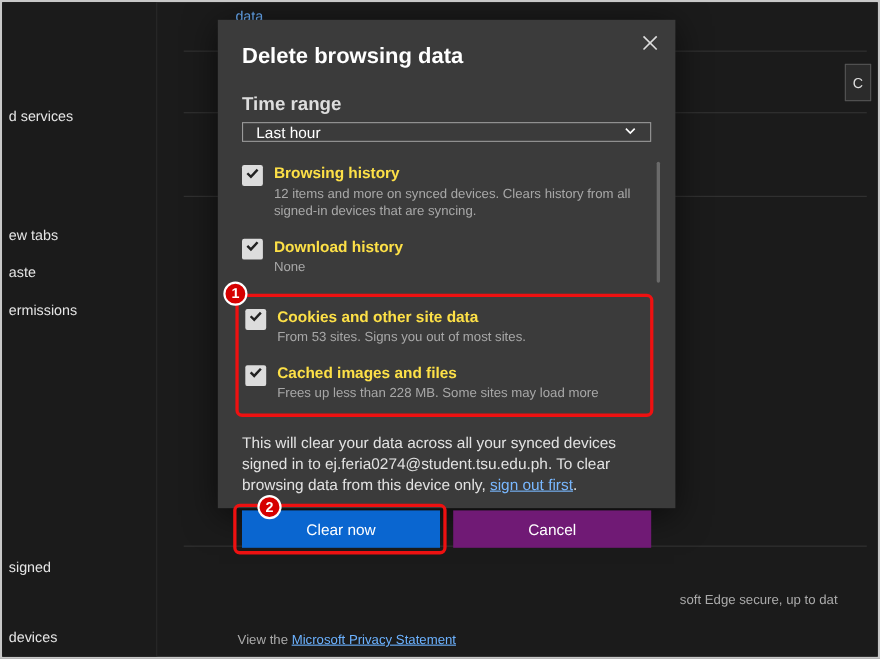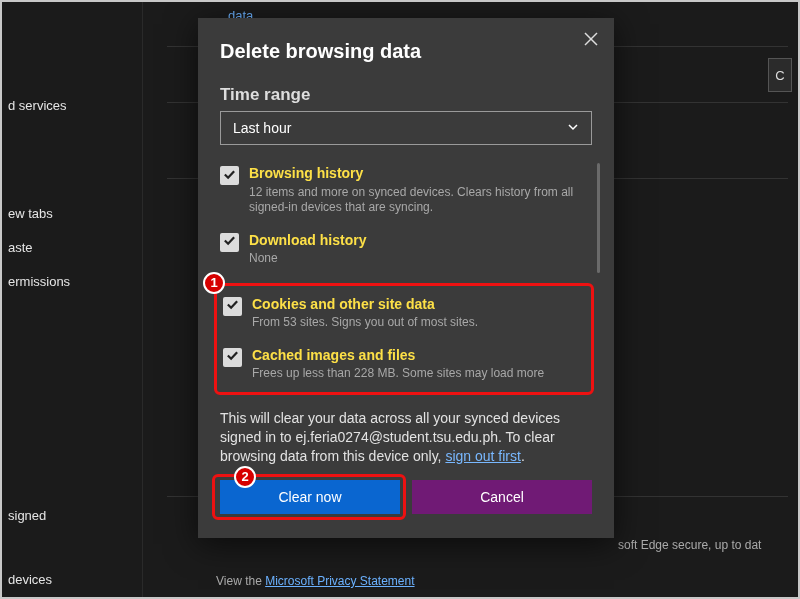--- a/index.html
+++ b/index.html
@@ -19,21 +19,21 @@
   .vline { position:absolute; left:140px; top:0; bottom:0; width:1px; background:#2a2a2a; }
 
   .bgrow { position:absolute; left:165px; right:10px; height:40px; border-top:1px solid #333; }
   .bglink { color:#6cb2ff; font-size:13px; margin-left:48px; }
   .bg-btn { position:absolute; right:6px; top:56px; width:24px; height:34px; border:1px solid #555; background:#2b2b2b; color:#ddd; font-size:13px; display:flex; align-items:center; justify-content:center; }
   .bg-foot-1 { color:#aaa; font-size:12px; }
   .bg-foot-2 { color:#aaa; font-size:12px; }
   .bg-foot-link { color:#6cb2ff; text-decoration:underline; }
 
   
-  .dialog { position:absolute; left:196px; top:16px; width:416px; height:520px; background:#3b3b3b; box-shadow: 0 6px 30px rgba(0,0,0,0.6); }
+  .dialog { position:absolute; left:196px; top:16px; width:416px; height:444px; background:#3b3b3b; box-shadow: 0 6px 30px rgba(0,0,0,0.6); }
   .dialog-close { position:absolute; top:8px; right:8px; width:30px; height:30px; display:flex; align-items:center; justify-content:center; color:#ddd; cursor:pointer; }
   .dialog-close svg { width:14px; height:14px; stroke:#ddd; stroke-width:1.5; }
   .dialog-inner { padding: 22px 22px 18px 22px; display:flex; flex-direction:column; height:100%; }
   .dialog-title { font-size:20px; font-weight:600; color:#fff; margin-bottom:22px; }
   .field-label { font-size:17px; color:#ddd; margin-bottom:6px;font-weight:bold; }
   .select { border:1px solid #9a9a9a; height:34px; display:flex; align-items:center; justify-content:space-between; padding:0 12px; font-size:14px; color:#fff; cursor:pointer; margin-bottom:14px; }
   .select svg { width:12px; height:12px; stroke:#fff; stroke-width:1.5; fill:none; }
 
   .scroll-area { position:relative; flex:0 0 auto; }
   .scroll-track { position:absolute; right:-8px; top:4px; width:3px; height:110px; background:#6a6a6a; border-radius:2px; }
@@ -65,21 +65,21 @@
     <div class="sidebar-item side-a">d services</div>
     <div class="sidebar-item side-b">ew tabs</div>
     <div class="sidebar-item side-c">aste</div>
     <div class="sidebar-item side-d">ermissions</div>
     <div class="sidebar-item side-e">signed</div>
     <div class="sidebar-item side-f">devices</div>
   </div>
   <div class="vline"></div>
 
   <div style="position:absolute; left:212px; top:4px;">
-    <span class="bglink" style="margin:14px;">data</span>
+    <span class="bglink" style="margin:0;">data</span>
   </div>
   <div class="bgrow" style="top:44px;"></div>
   <div class="bg-btn">C</div>
   <div class="bgrow" style="top:100px;"></div>
   <div class="bgrow" style="top:176px;"></div>
   <div class="bgrow" style="top:494px;"></div>
 
   <div style="position:absolute; left:616px; top:536px;" class="bg-foot-1">soft Edge secure, up to dat</div>
   <div style="position:absolute; left:214px; top:572px;" class="bg-foot-2">
     <span>View the </span><span class="bg-foot-link">Microsoft Privacy Statement</span>

